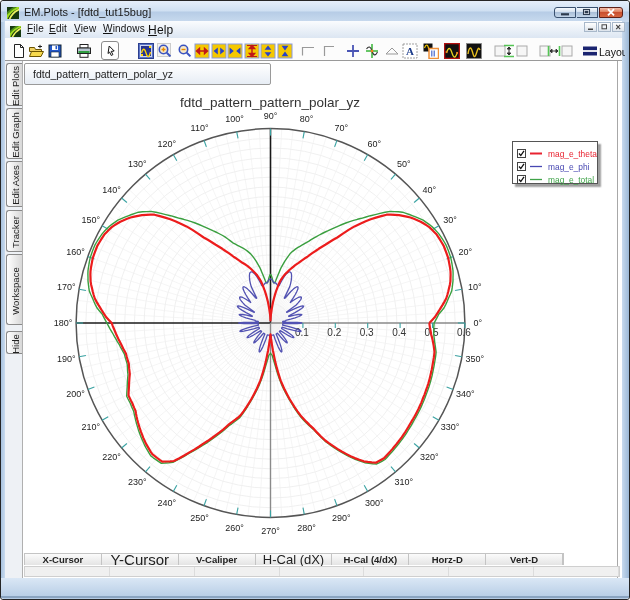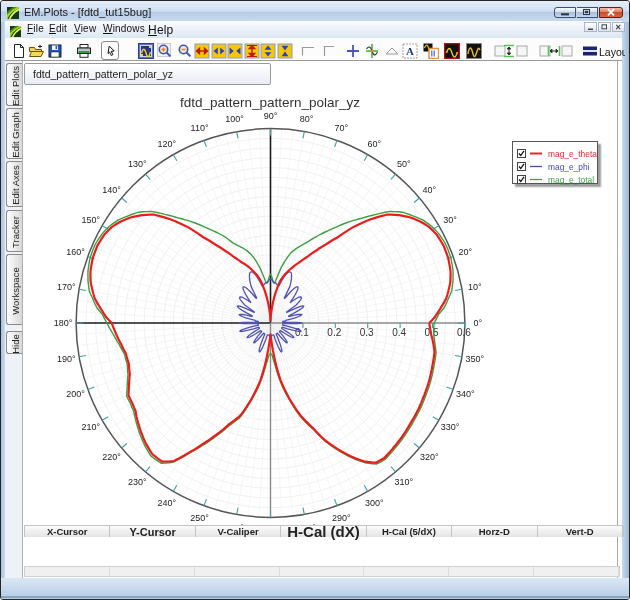--- a/index.html
+++ b/index.html
@@ -478,26 +478,26 @@
 <text x="33" y="9" font-family="Liberation Sans, sans-serif" font-size="8.4" fill="#4747b2">mag_e_phi</text>
 </svg></div>
       <div style="position:absolute;left:2px;top:30px;width:83px;height:12px">
 <svg width="83" height="12">
 <rect x="2.5" y="1.5" width="8" height="8" fill="#fff" stroke="#444" stroke-width="1"></rect>
 <path d="M4 5.5l1.8 2L9 2.8" fill="none" stroke="#111" stroke-width="1.3"></path>
 <line x1="15" y1="5.5" x2="27" y2="5.5" stroke="#3fa348" stroke-width="1.3"></line>
 <text x="33" y="9" font-family="Liberation Sans, sans-serif" font-size="8.4" fill="#3fa348">mag_e_total</text>
 </svg></div>
     </div>
-<div style="position:absolute;left:24px;top:525px;width:600px;height:12px;display:flex;border:1px solid #c4c4c4;border-bottom:none">
+<div style="position:absolute;left:24px;top:553px;width:540px;height:12px;display:flex;border:1px solid #c4c4c4;border-bottom:none">
       <div style="flex:1;border-right:1px solid #c4c4c4;display:flex;align-items:center;justify-content:center;font-size:9.5px;font-weight:bold;color:#222;background:linear-gradient(#fbfbfb,#e4e4e4)">X-Cursor</div>
-      <div style="flex:1;border-right:1px solid #c4c4c4;display:flex;align-items:center;justify-content:center;font-size:11px;font-weight:bold;color:#222;background:linear-gradient(#fbfbfb,#e4e4e4)">Y-Cursor</div>
+      <div style="flex:1;border-right:1px solid #c4c4c4;display:flex;align-items:center;justify-content:center;font-size:15px;font-weight:normal;color:#222;background:linear-gradient(#fbfbfb,#e4e4e4)">Y-Cursor</div>
       <div style="flex:1;border-right:1px solid #c4c4c4;display:flex;align-items:center;justify-content:center;font-size:9.5px;font-weight:bold;color:#222;background:linear-gradient(#fbfbfb,#e4e4e4)">V-Caliper</div>
-      <div style="flex:1;border-right:1px solid #c4c4c4;display:flex;align-items:center;justify-content:center;font-size:15px;font-weight:bold;color:#222;background:linear-gradient(#fbfbfb,#e4e4e4)">H-Cal (dX)</div>
-      <div style="flex:1;border-right:1px solid #c4c4c4;display:flex;align-items:center;justify-content:center;font-size:9.5px;font-weight:bold;color:#222;background:linear-gradient(#fbfbfb,#e4e4e4)">H-Cal (5/dX)</div>
+      <div style="flex:1;border-right:1px solid #c4c4c4;display:flex;align-items:center;justify-content:center;font-size:13px;font-weight:normal;color:#222;background:linear-gradient(#fbfbfb,#e4e4e4)">H-Cal (dX)</div>
+      <div style="flex:1;border-right:1px solid #c4c4c4;display:flex;align-items:center;justify-content:center;font-size:9.5px;font-weight:bold;color:#222;background:linear-gradient(#fbfbfb,#e4e4e4)">H-Cal (4/dX)</div>
       <div style="flex:1;border-right:1px solid #c4c4c4;display:flex;align-items:center;justify-content:center;font-size:9.5px;font-weight:bold;color:#222;background:linear-gradient(#fbfbfb,#e4e4e4)">Horz-D</div>
       <div style="flex:1;border-right:1px solid #c4c4c4;display:flex;align-items:center;justify-content:center;font-size:9.5px;font-weight:bold;color:#222;background:linear-gradient(#fbfbfb,#e4e4e4)">Vert-D</div>
     </div>
 <div style="position:absolute;left:24px;top:566px;width:596px;height:11px;display:flex;border:1px solid #cfcfcf">
       <div style="flex:1;border-right:1px solid #dcdcdc;background:#f0f0f0"></div>
       <div style="flex:1;border-right:1px solid #dcdcdc;background:#f0f0f0"></div>
       <div style="flex:1;border-right:1px solid #dcdcdc;background:#f0f0f0"></div>
       <div style="flex:1;border-right:1px solid #dcdcdc;background:#f0f0f0"></div>
       <div style="flex:1;border-right:1px solid #dcdcdc;background:#f0f0f0"></div>
       <div style="flex:1;border-right:1px solid #dcdcdc;background:#f0f0f0"></div>

